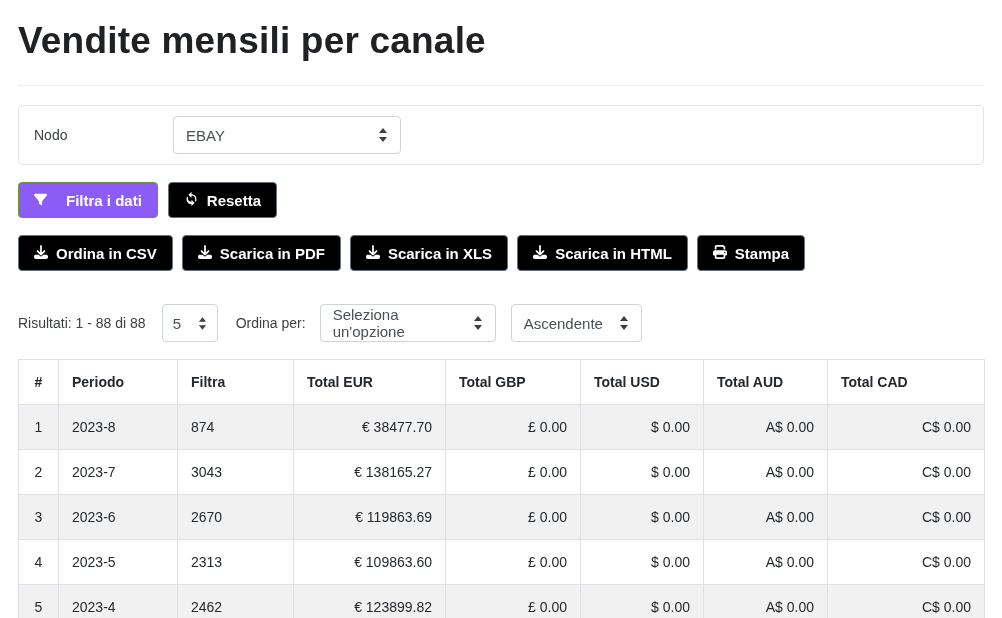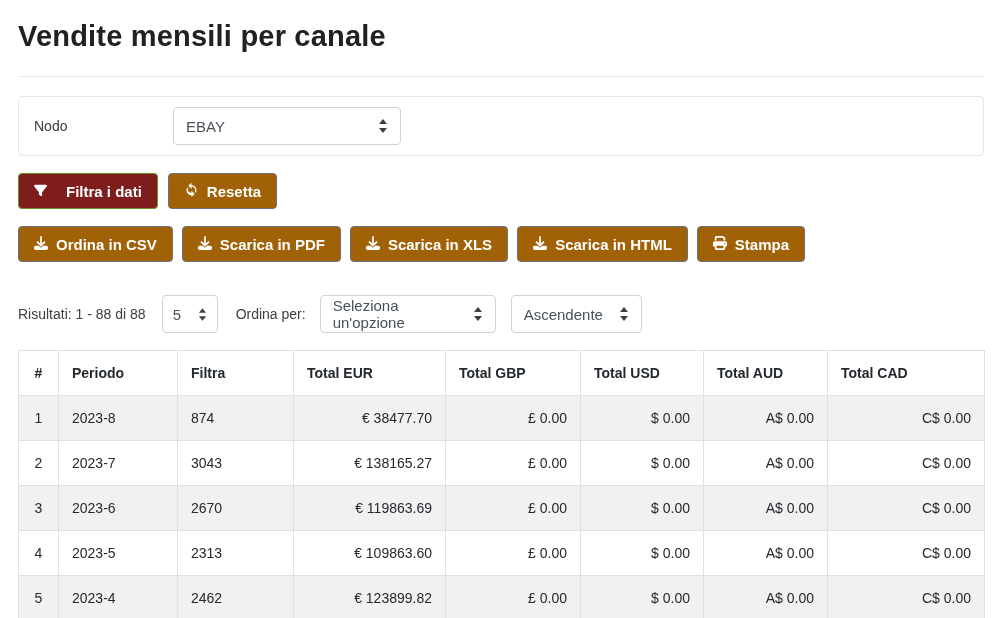--- a/index.html
+++ b/index.html
@@ -4,21 +4,21 @@
 <style>
   html, body { margin:0; padding:0; }
   body {
     width:1002px; height:618px; overflow:hidden;
     background:#ffffff; color:#212529;
     font-family:"Liberation Sans", sans-serif;
   }
   .container { padding:0 18px; }
 
   h1.page-title {
-    margin:20px 0 0; font-size:29px; font-weight:700;
+    margin:20px 0 0; font-size:37px; font-weight:700;
     color:#202124; letter-spacing:.2px;
   }
   .title-divider { border:0; border-top:1px solid #ececec; margin:23px 0 0; }
 
   
   .panel {
     margin-top:19px; border:1px solid #e4e7ea; border-radius:4px;
     padding:10px 15px;
   }
   .form-row { display:flex; align-items:center; }
@@ -40,22 +40,22 @@
   
   .btn-row { display:flex; margin-top:17px; }
   .btn {
     display:inline-flex; align-items:center; gap:8px;
     height:36px; padding:0 15px; margin-right:10px;
     border-radius:4px; border:1px solid transparent;
     font-family:inherit; font-size:15px; font-weight:700; color:#fff;
     cursor:pointer; white-space:nowrap;
   }
   .btn svg { fill:#ffffff; flex:0 0 auto; }
-  .btn-green { background:#7f1d1d; border-color:#699527;gap:19px; }
-  .btn-gray  { background:#a16207; border-color:#65717c; }
+  .btn-green { background:#8b5cf6; border-color:#699527;gap:19px; }
+  .btn-gray  { background:#000000; border-color:#65717c; }
   .downloads .btn { margin-right:9px; }
 
   
   .results-bar {
     margin-top:33px; display:flex; align-items:center;
     font-size:14px; color:#3c4043;
   }
   .results-text { margin-right:16px; }
   .order-label { margin:0 14px 0 18px; }
   .select-direction { margin-left:15px; }

